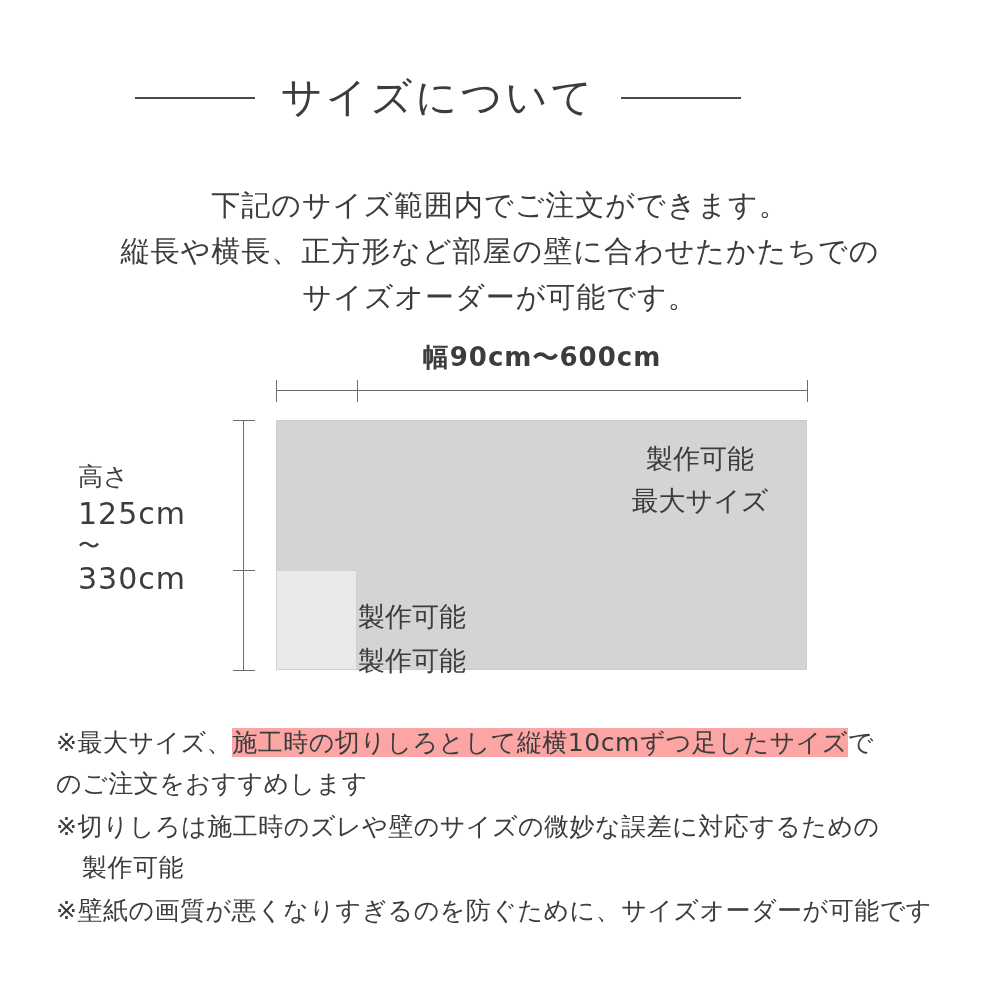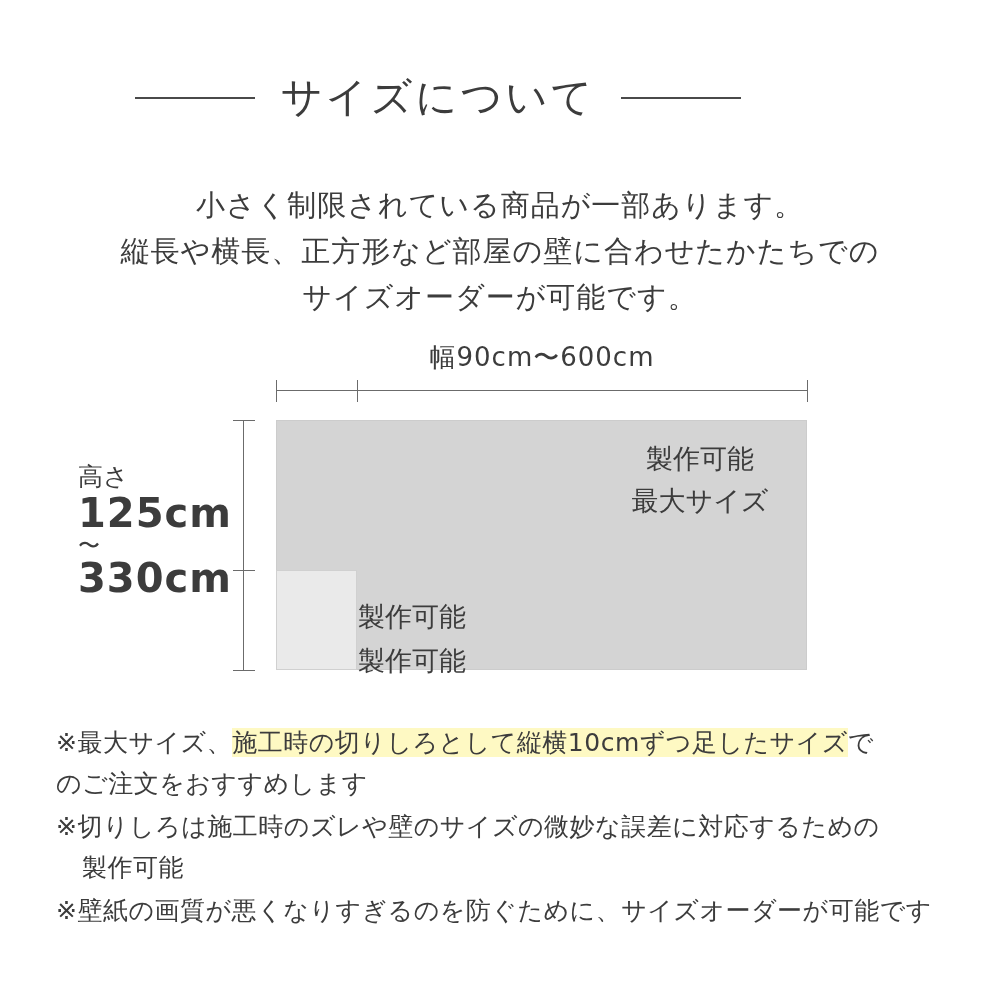--- a/index.html
+++ b/index.html
@@ -64,21 +64,21 @@
   }
 
   
   .width-label {
     position: absolute;
     left: 276px;
     top: 10px;
     width: 532px;
     text-align: center;
     font-size: 26px;
-    font-weight: normal;
+    font-weight: bold;
     letter-spacing: 1px;
     color: #3c3c3c;
   }
 
   
   .hdim {
     position: absolute;
     left: 276px;
     top: 60px;
     width: 532px;
@@ -120,22 +120,22 @@
     position: absolute;
     left: 78px;
     top: 128px;
     width: 150px;
     text-align: left;
     font-size: 25px;
     line-height: 37px;
     color: #3c3c3c;
   }
   .height-label .big {
-    font-size: 40px;
-    font-weight: bold;
+    font-size: 30px;
+    font-weight: normal;
     letter-spacing: 1px;
   }
   .height-label .tilde {
     font-size: 22px;
     display: block;
     line-height: 28px;
   }
 
   
   .rect-max {
@@ -187,35 +187,35 @@
     top: 722px;
     width: 900px;
     font-size: 25px;
     line-height: 41px;
     color: #3c3c3c;
     letter-spacing: 0.5px;
   }
   .note { margin-bottom: 2px; }
   .note-line { display: block; white-space: nowrap; }
   .hl {
-    background: #fef9c3;
+    background: #fca5a5;
   }
   .indent { padding-left: 26px; }
 </style>
 </head>
 <body>
 
 <div class="title-row">
   <div class="title-rule"></div>
   <div class="title-text">サイズについて</div>
   <div class="title-rule"></div>
 </div>
 
 <div class="lead">
-  <div>小さく制限されている商品が一部あります。</div>
+  <div>下記のサイズ範囲内でご注文ができます。</div>
   <div>縦長や横長、正方形など部屋の壁に合わせたかたちでの</div>
   <div>サイズオーダーが可能です。</div>
 </div>
 
 <div class="diagram">
 
   <div class="width-label">幅90cm〜600cm</div>
 
   <div class="hdim"></div>
   <div class="hdim-tick t1"></div>

